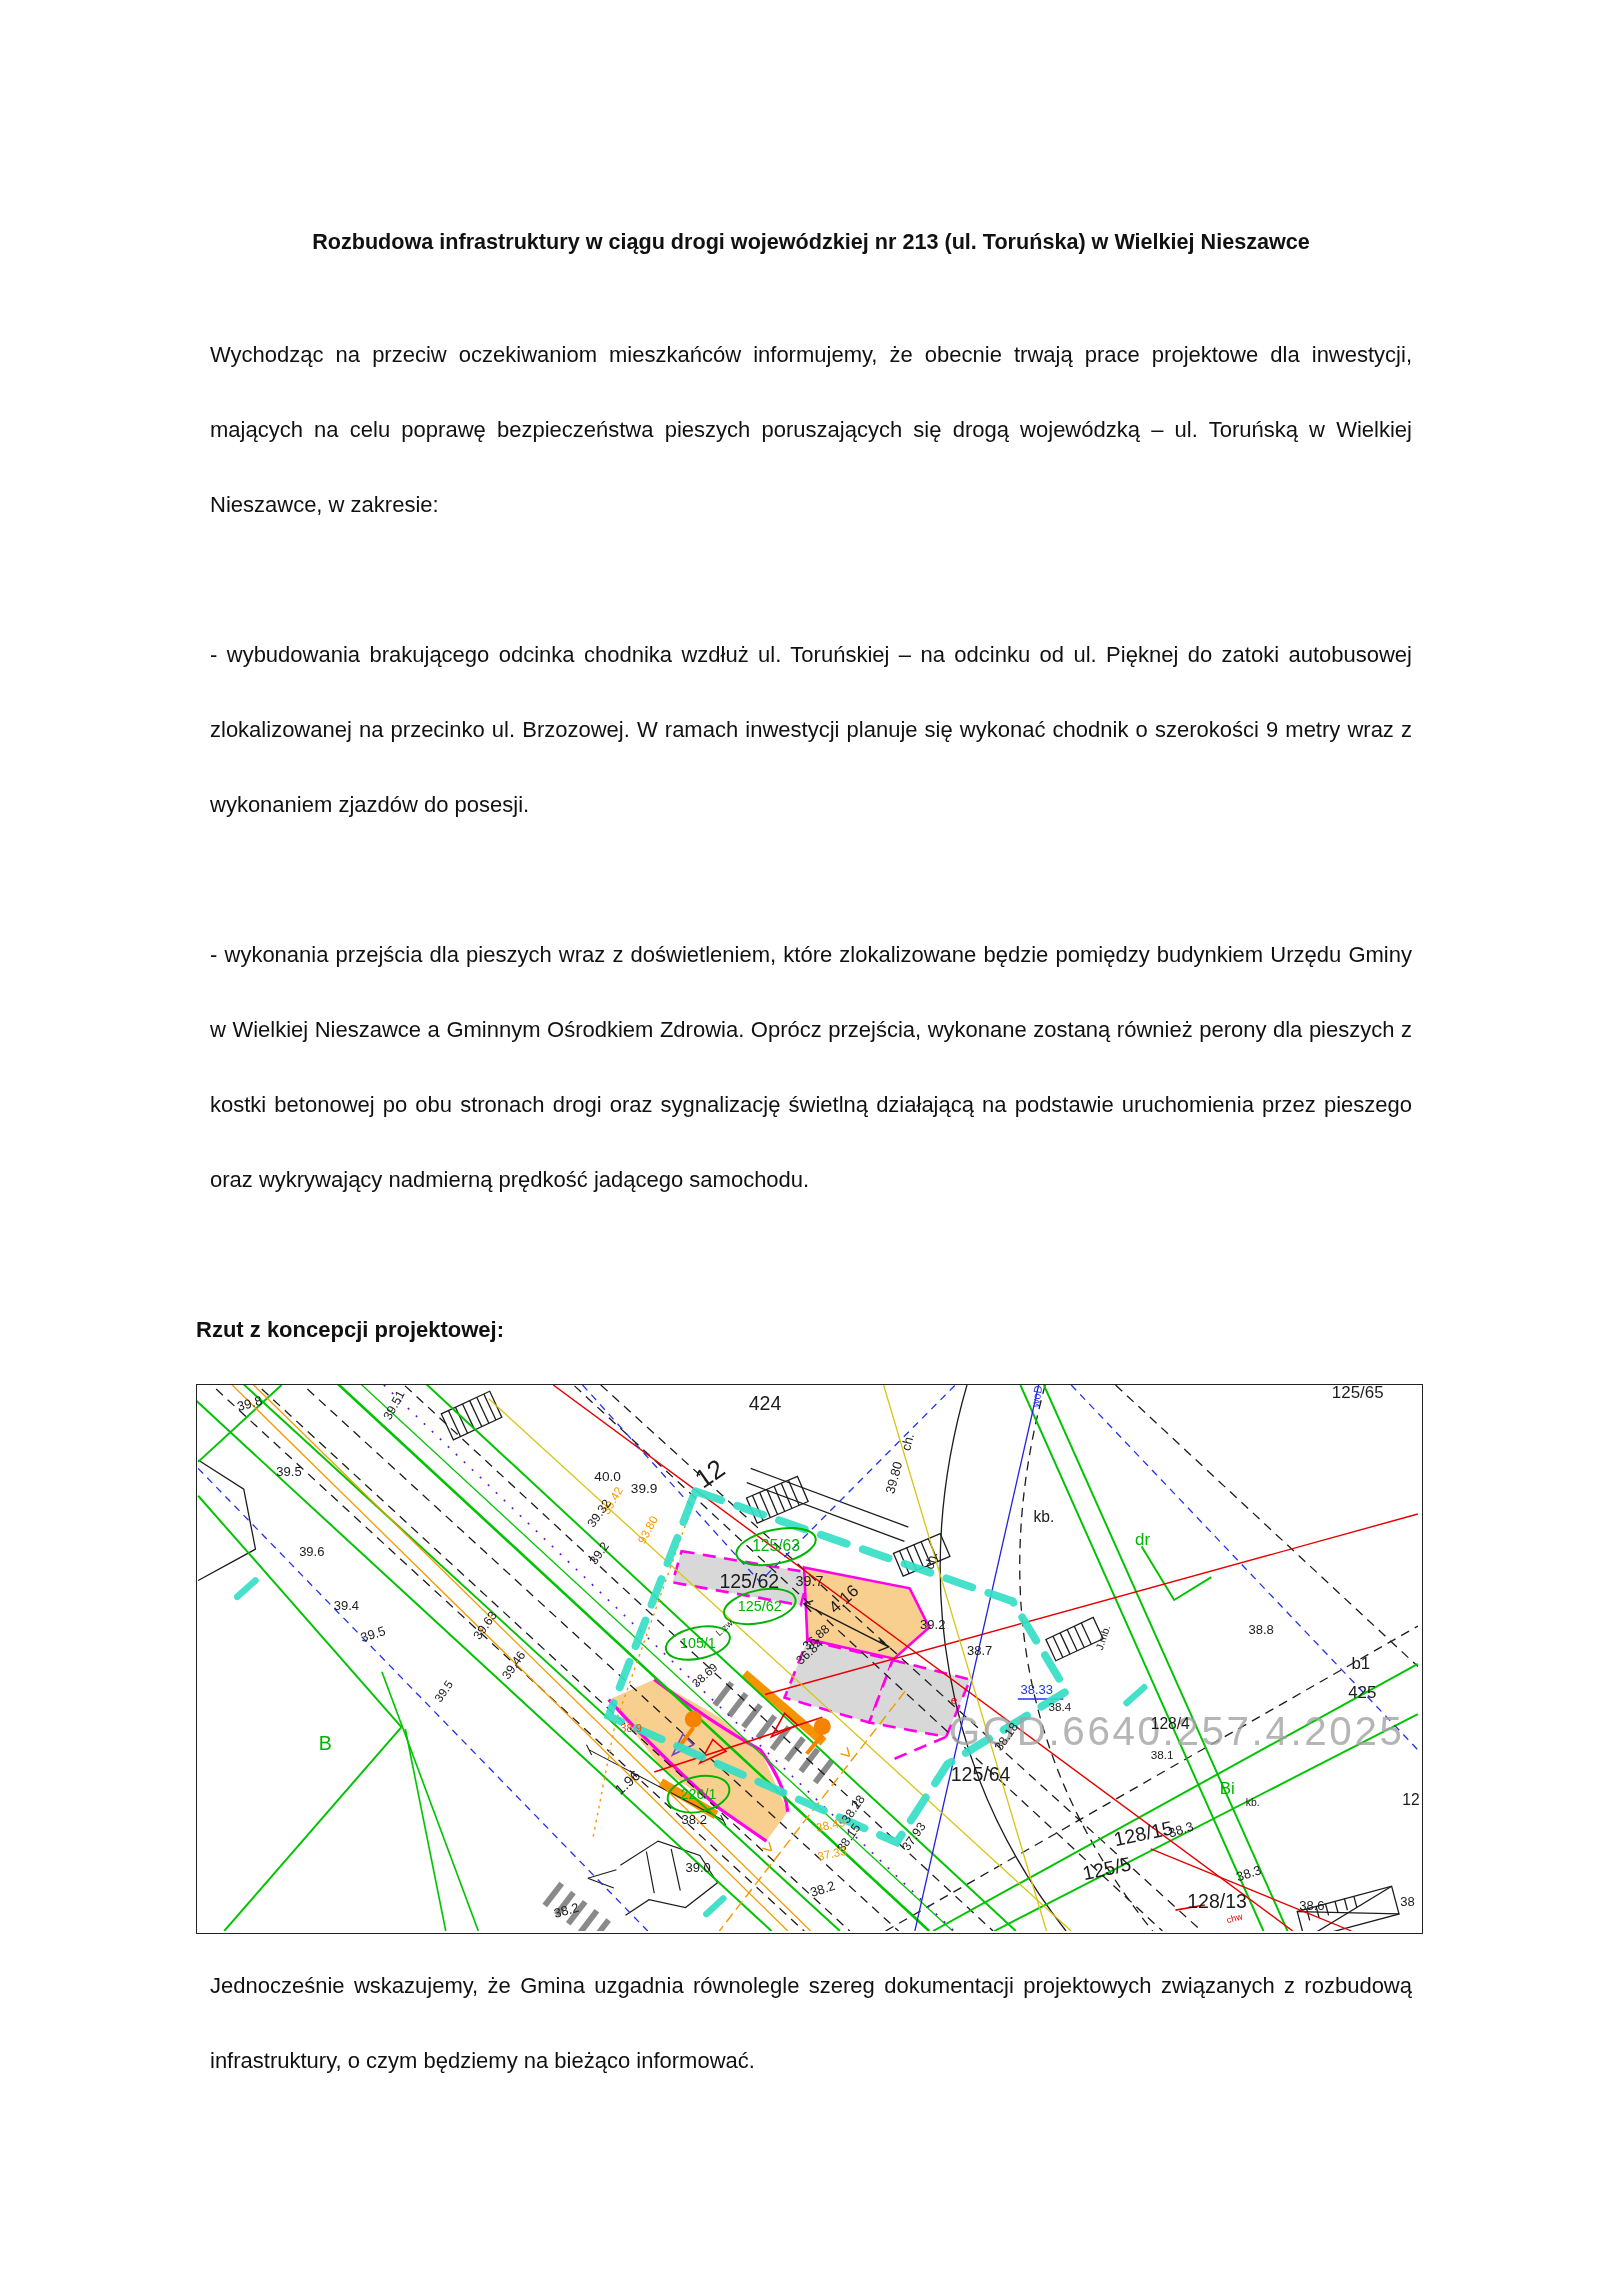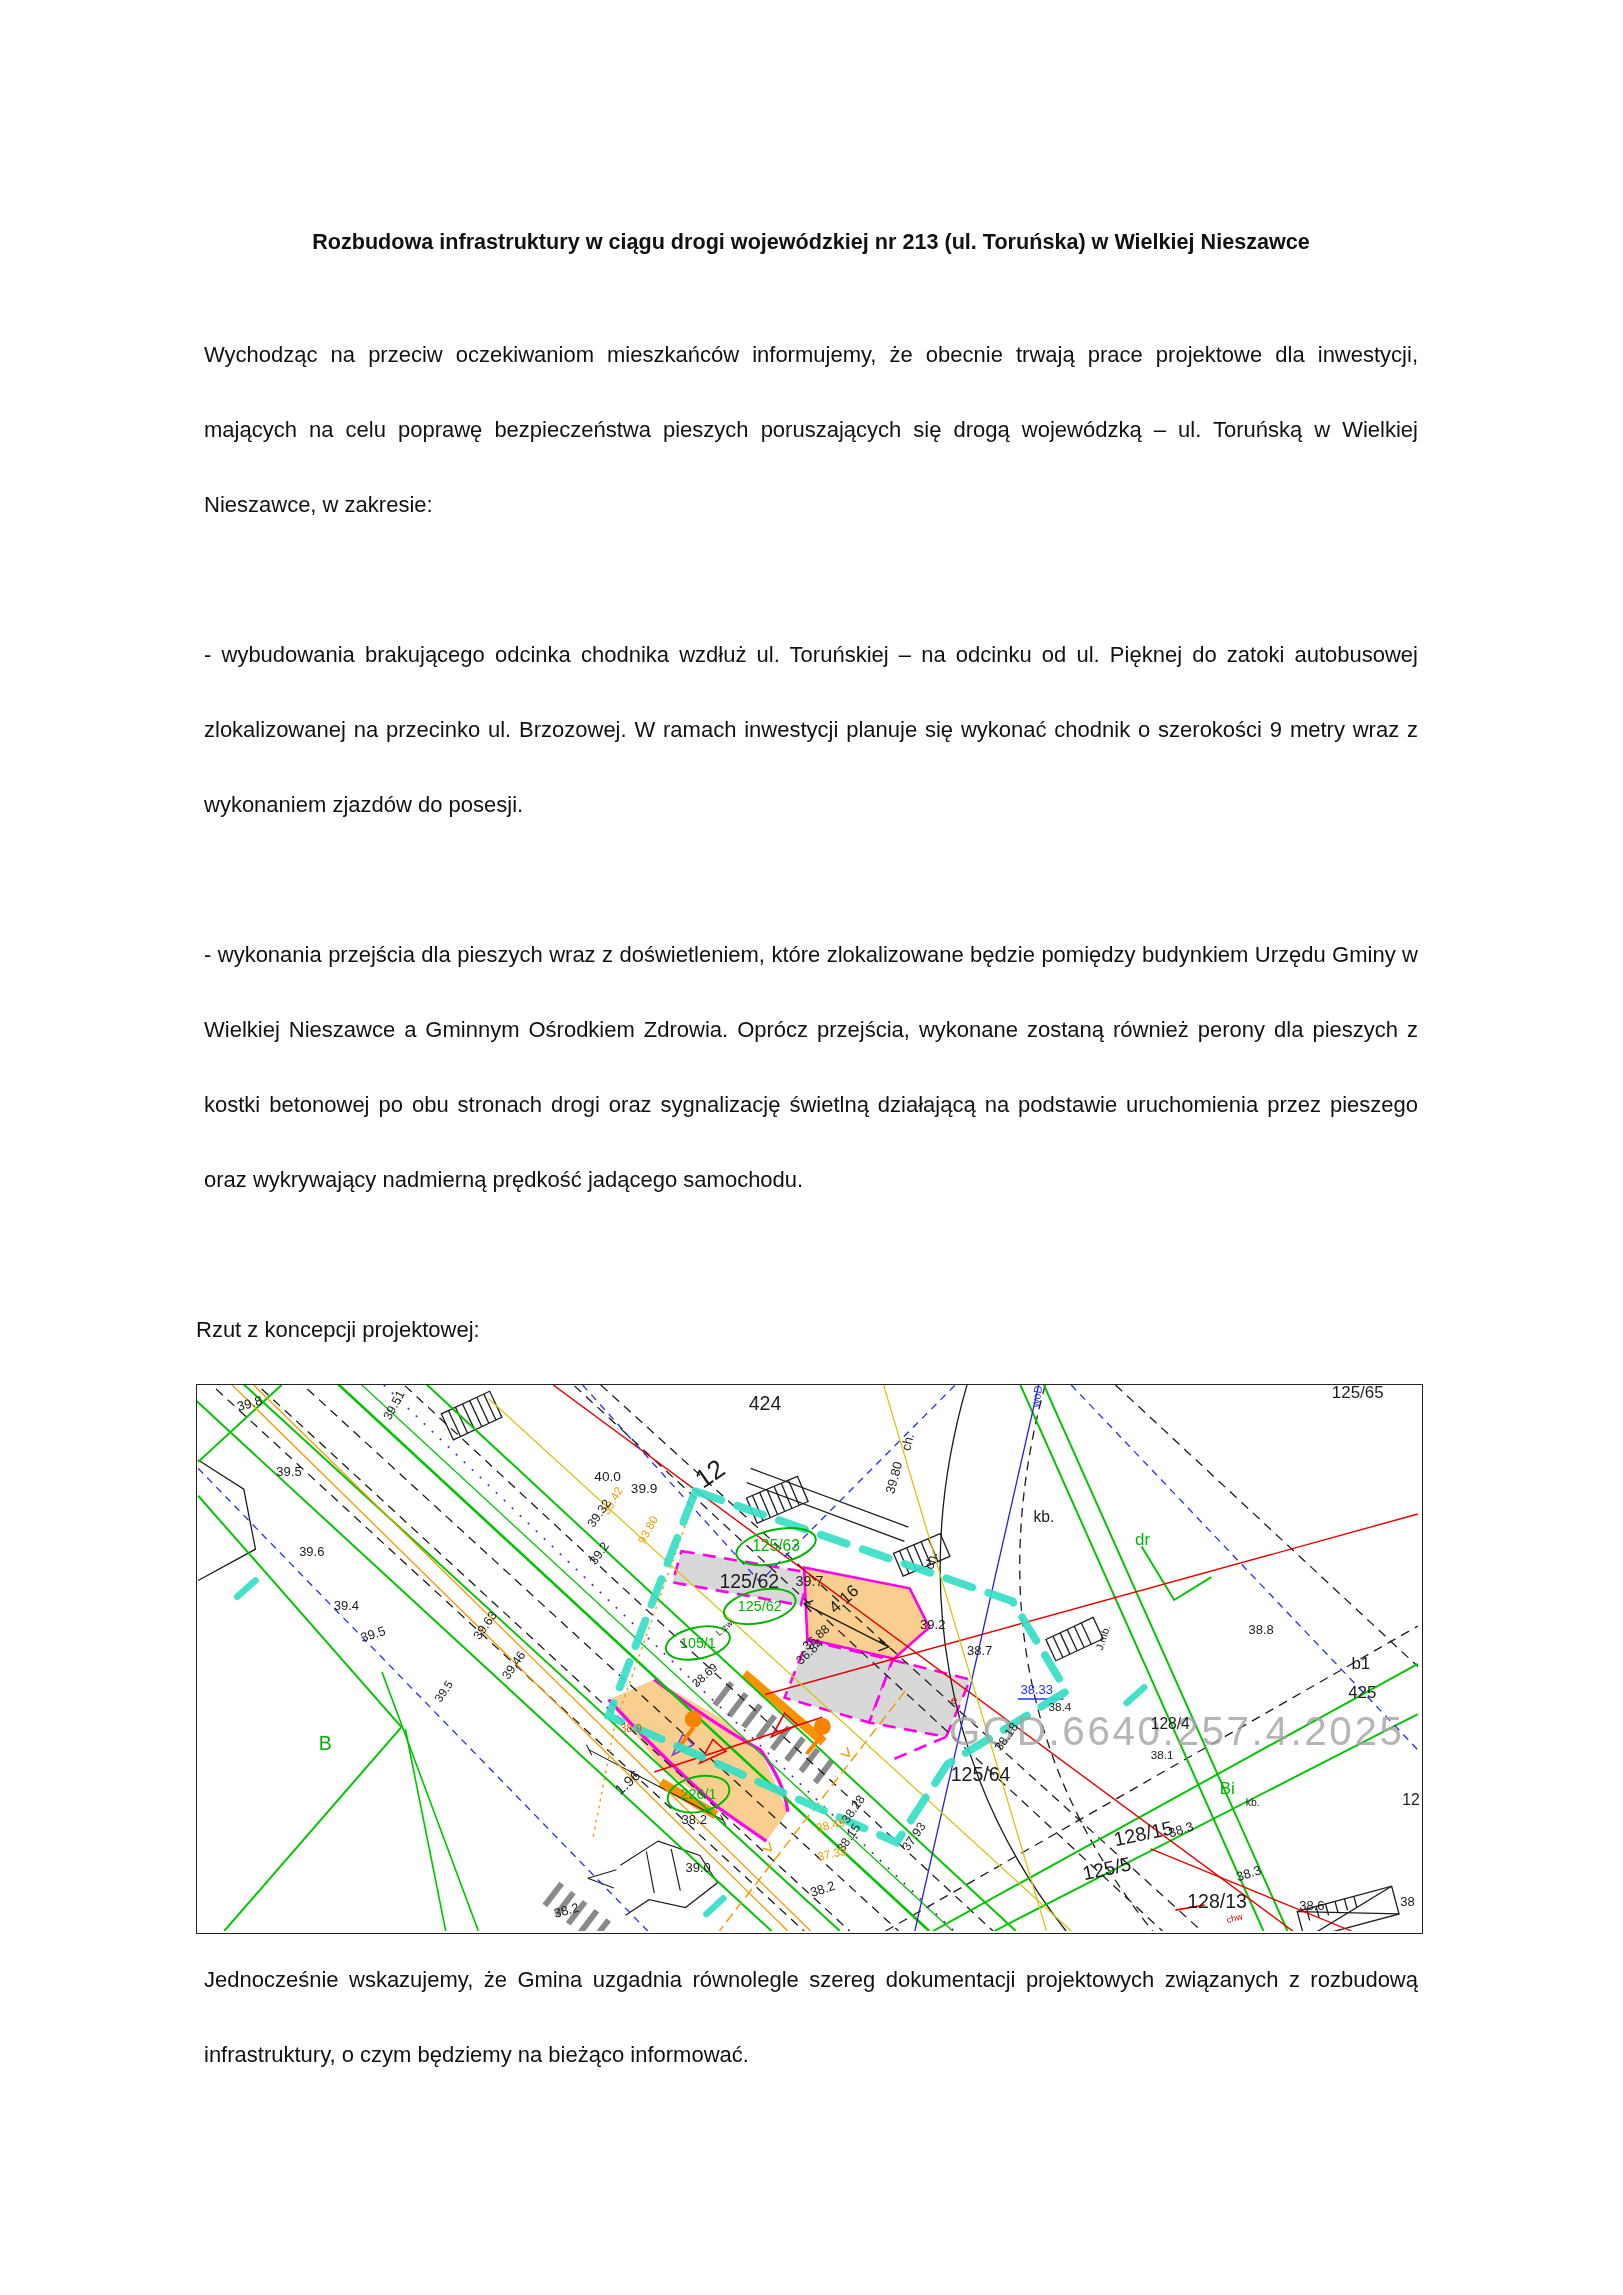--- a/index.html
+++ b/index.html
@@ -1,23 +1,23 @@
 <!DOCTYPE html>
 <html style="font-size:10.5px"><head>
 <meta charset="utf-8">
 <style>
   html,body{margin:0;padding:0;}
   body{width:1623px;height:2295px;background:#ffffff;position:relative;
        font-family:"Liberation Sans",sans-serif;color:#111;}
   .doc{position:absolute;left:196px;top:0;width:1230px;}
   .title{margin:204px 0 0 0;font-size:21.6px;font-weight:bold;text-align:center;line-height:75px;}
-  p.body{font-size:22px;line-height:75px;text-align:justify;margin:8px;}
+  p.body{font-size:22px;line-height:75px;text-align:justify;margin:14px;}
   p.body.first{margin-top:38px;}
   p.body.gap{margin-top:75px;}
-  .caption{font-size:22px;line-height:75px;margin:75px 0 0 0;text-align:left;}
+  .caption{font-size:22px;line-height:75px;margin:75px 0 0 0;text-align:left;font-weight:bold;}
   .mapwrap{margin-top:17px;width:1225px;height:548px;border:1.3px solid #222;position:relative;background:#fff;}
   .closing{margin-top:36px;}
   svg text{font-family:"Liberation Sans",sans-serif;}
 </style>
 </head>
 <body>
 
 <div class="doc">
   <h1 class="title">Rozbudowa infrastruktury w ciągu drogi wojewódzkiej nr 213 (ul. Toruńska) w Wielkiej Nieszawce</h1>
 

